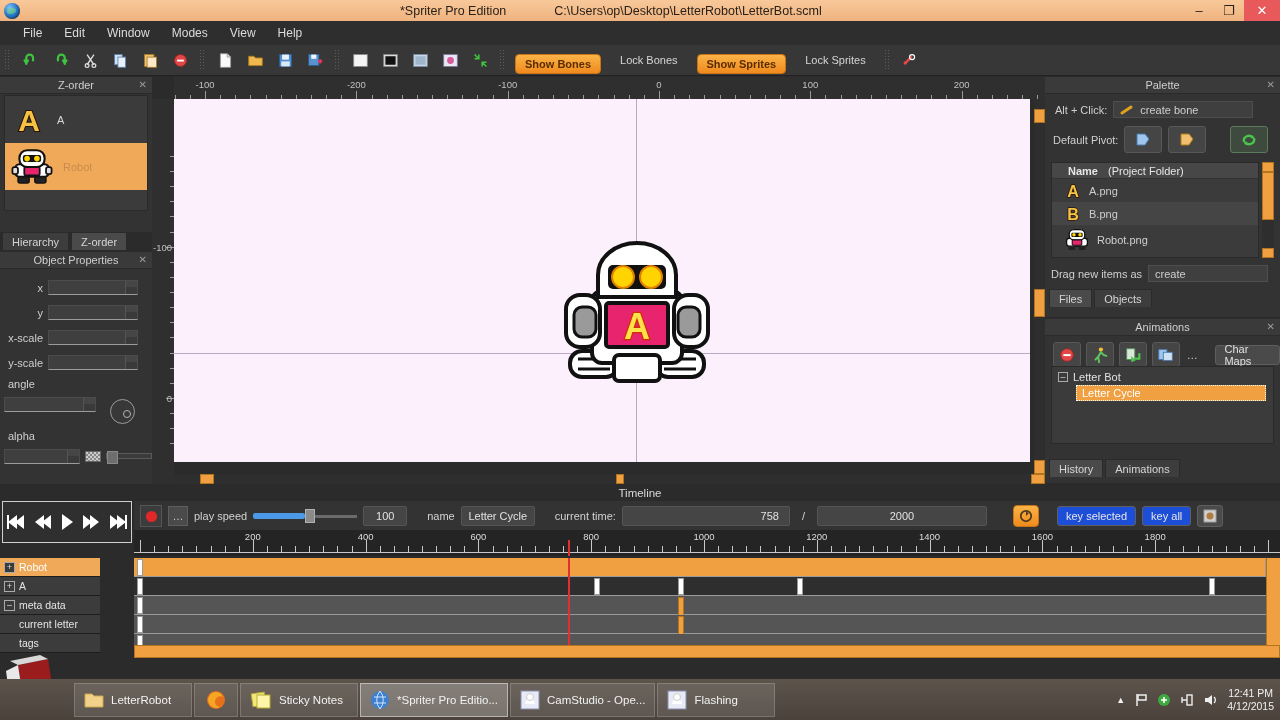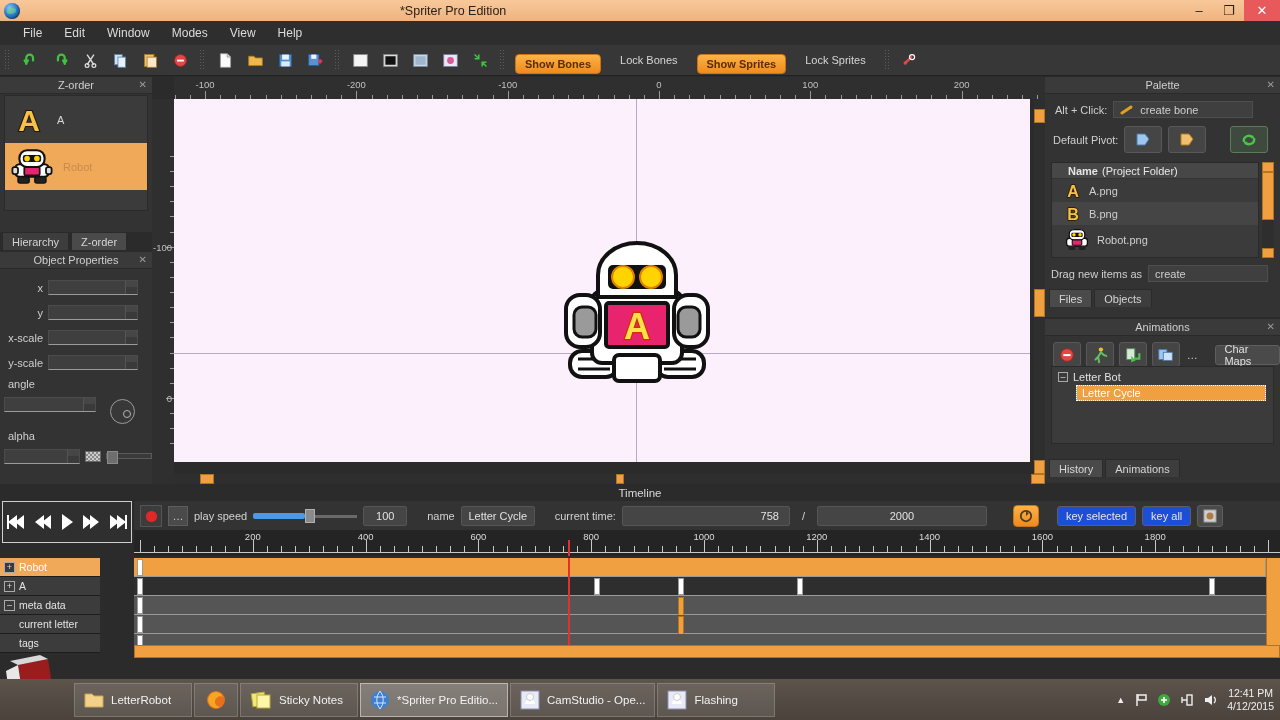--- a/index.html
+++ b/index.html
@@ -188,20 +188,21 @@
     font-size:10.5px;color:#f0f0f0;}
   #clock{text-align:center;line-height:13px;}
   #cube{position:absolute;left:4px;top:655px;width:64px;height:58px;}
 </style>
 </head>
 <body>
 
 <div id="titlebar">
   <div id="app-globe"></div>
   <div id="title-appname">*Spriter Pro Edition</div>
+  <div id="title-path">C:\Users\op\Desktop\LetterRobot\LetterBot.scml</div>
   <div class="winbtns">
     <div class="winbtn">–</div>
     <div class="winbtn">❐</div>
     <div class="winbtn close">✕</div>
   </div>
 </div>
 
 <div id="menubar">
   <div class="menuitem">File</div>
   <div class="menuitem">Edit</div>
@@ -563,21 +564,21 @@
           <path d="M15 8 a5 5 0 0 1-9 4" stroke="#4cc44c" stroke-width="2.4" fill="none"></path>
           <path d="M14 5 l1 3 -3 0" fill="#4cc44c"></path>
           <path d="M6 15 l-1-3 3 0" fill="#4cc44c"></path>
         </svg>
       </div>
   </div>
 
   <div id="filelist">
     <div class="flhead">
       <span style="margin-left:16px">Name</span>
-      <span style="margin-left:4px;font-weight:normal">(Project Folder)</span>
+      <span style="margin-left:10px;font-weight:normal">(Project Folder)</span>
     </div>
     <div class="flrow">
       <svg width="18" height="18" viewBox="0 0 20 20">
           <text x="10" y="17" font-size="18" font-weight="bold" text-anchor="middle" fill="#f5c344" stroke="#2a1200" stroke-width="1.6" paint-order="stroke" font-family="Liberation Sans">A</text>
         </svg>
       <span>A.png</span>
     </div>
     <div class="flrow alt">
       <svg width="18" height="18" viewBox="0 0 20 20">
           <text x="10" y="17" font-size="18" font-weight="bold" text-anchor="middle" fill="#f5c344" stroke="#2a1200" stroke-width="1.6" paint-order="stroke" font-family="Liberation Sans">B</text>

